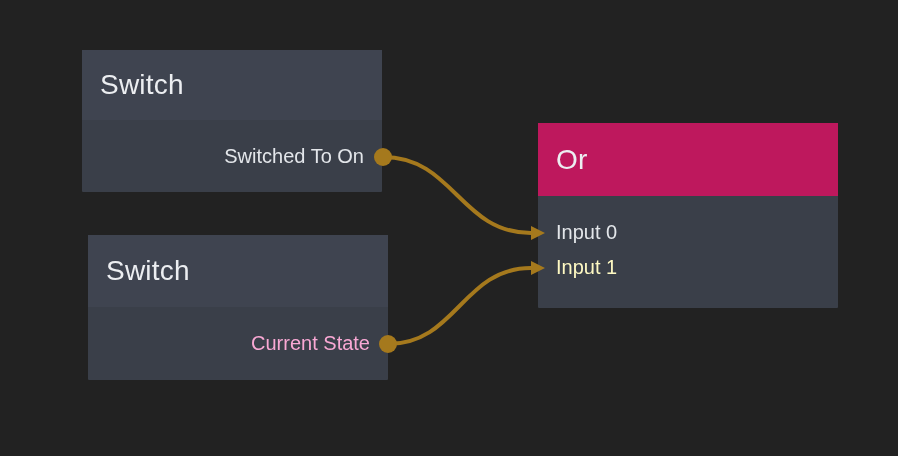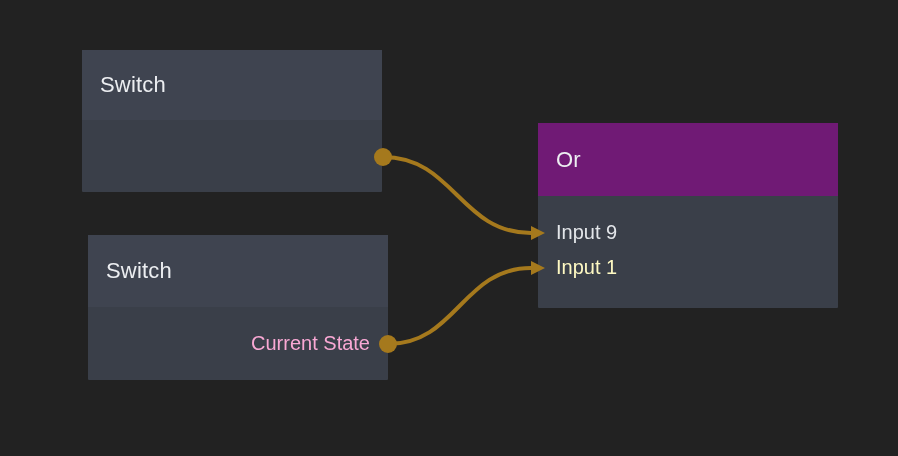--- a/index.html
+++ b/index.html
@@ -17,21 +17,21 @@
     box-sizing: border-box;
   }
   .node-header {
     display: flex;
     align-items: center;
     box-sizing: border-box;
     padding-left: 18px;
     padding-right: 12px;
   }
   .node-title {
-    font-size: 22px;
+    font-size: 28px;
     font-weight: 400;
     letter-spacing: 0.2px;
     white-space: nowrap;
   }
   .node-body {
     box-sizing: border-box;
     padding-top: 19px;
   }
   .port-row {
     height: 35px;
@@ -50,35 +50,38 @@
 </style>
 </head>
 <body>
 
 <div id="canvas" style="background: rgb(34, 34, 34);">
 
 <div class="node" style="left: 82px; top: 50px; width: 300px; height: 142px; background: rgb(58, 63, 73);">
       <div class="node-header" style="height: 70px; background: rgb(63, 68, 80);">
         <span class="node-title" style="color: rgb(236, 238, 241);">Switch</span>
       </div>
+      <div class="node-body" style="height: 72px;">
+        <div class="port-row output"><span style="color: rgb(227, 230, 234);">Switched To On</span></div>
+      </div>
     </div>
     <div class="node" style="left: 88px; top: 235px; width: 300px; height: 145px; background: rgb(58, 63, 73);">
       <div class="node-header" style="height: 72px; background: rgb(63, 68, 80);">
         <span class="node-title" style="color: rgb(236, 238, 241);">Switch</span>
       </div>
       <div class="node-body" style="height: 73px;">
         <div class="port-row output"><span style="color: #f9a8d4;">Current State</span></div>
       </div>
     </div>
     <div class="node" style="left: 538px; top: 123px; width: 300px; height: 185px; background: rgb(58, 63, 73);">
-      <div class="node-header" style="height: 73px; background: #701a75;">
+      <div class="node-header" style="height: 73px; background: #be185d;">
         <span class="node-title" style="color: rgb(236, 238, 241);">Or</span>
       </div>
       <div class="node-body" style="height: 112px;">
-        <div class="port-row input"><span style="color: rgb(227, 230, 234);">Input 9</span></div>
+        <div class="port-row input"><span style="color: rgb(227, 230, 234);">Input 0</span></div>
         <div class="port-row input"><span style="color: #fef9c3;">Input 1</span></div>
       </div>
     </div>
     <svg id="wires" width="898" height="456">
       <path d="M 383 157 C 454.03999999999996 157 459.96000000000004 233 531 233" fill="none" stroke="#a5791d" stroke-width="4"></path>
       <polygon points="531,226 545,233 531,240" fill="#a5791d"></polygon>
       <circle cx="383" cy="157" r="9" fill="#a5791d"></circle>
       <path d="M 388 344 C 456.64 344 462.36 268 531 268" fill="none" stroke="#a5791d" stroke-width="4"></path>
       <polygon points="531,261 545,268 531,275" fill="#a5791d"></polygon>
       <circle cx="388" cy="344" r="9" fill="#a5791d"></circle>

